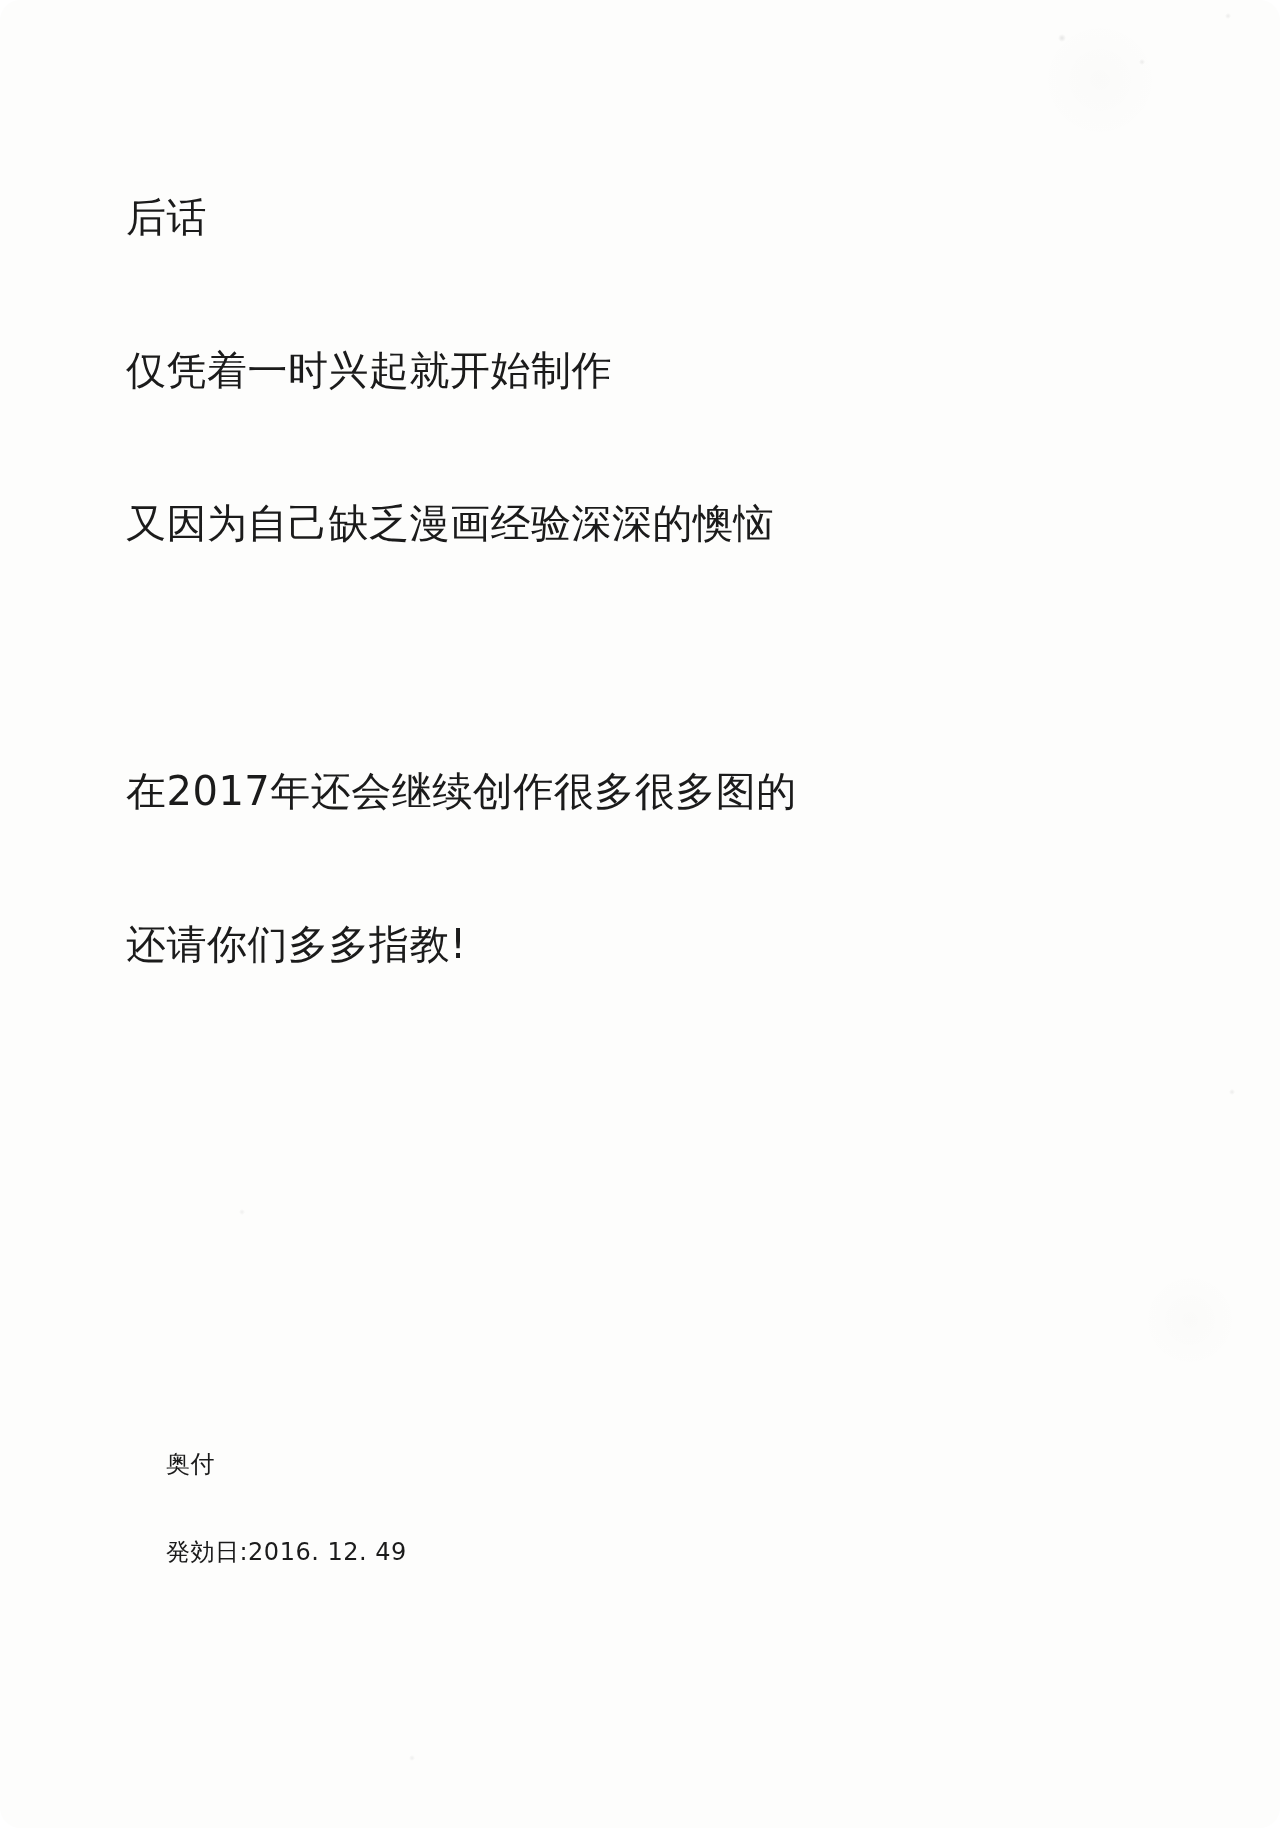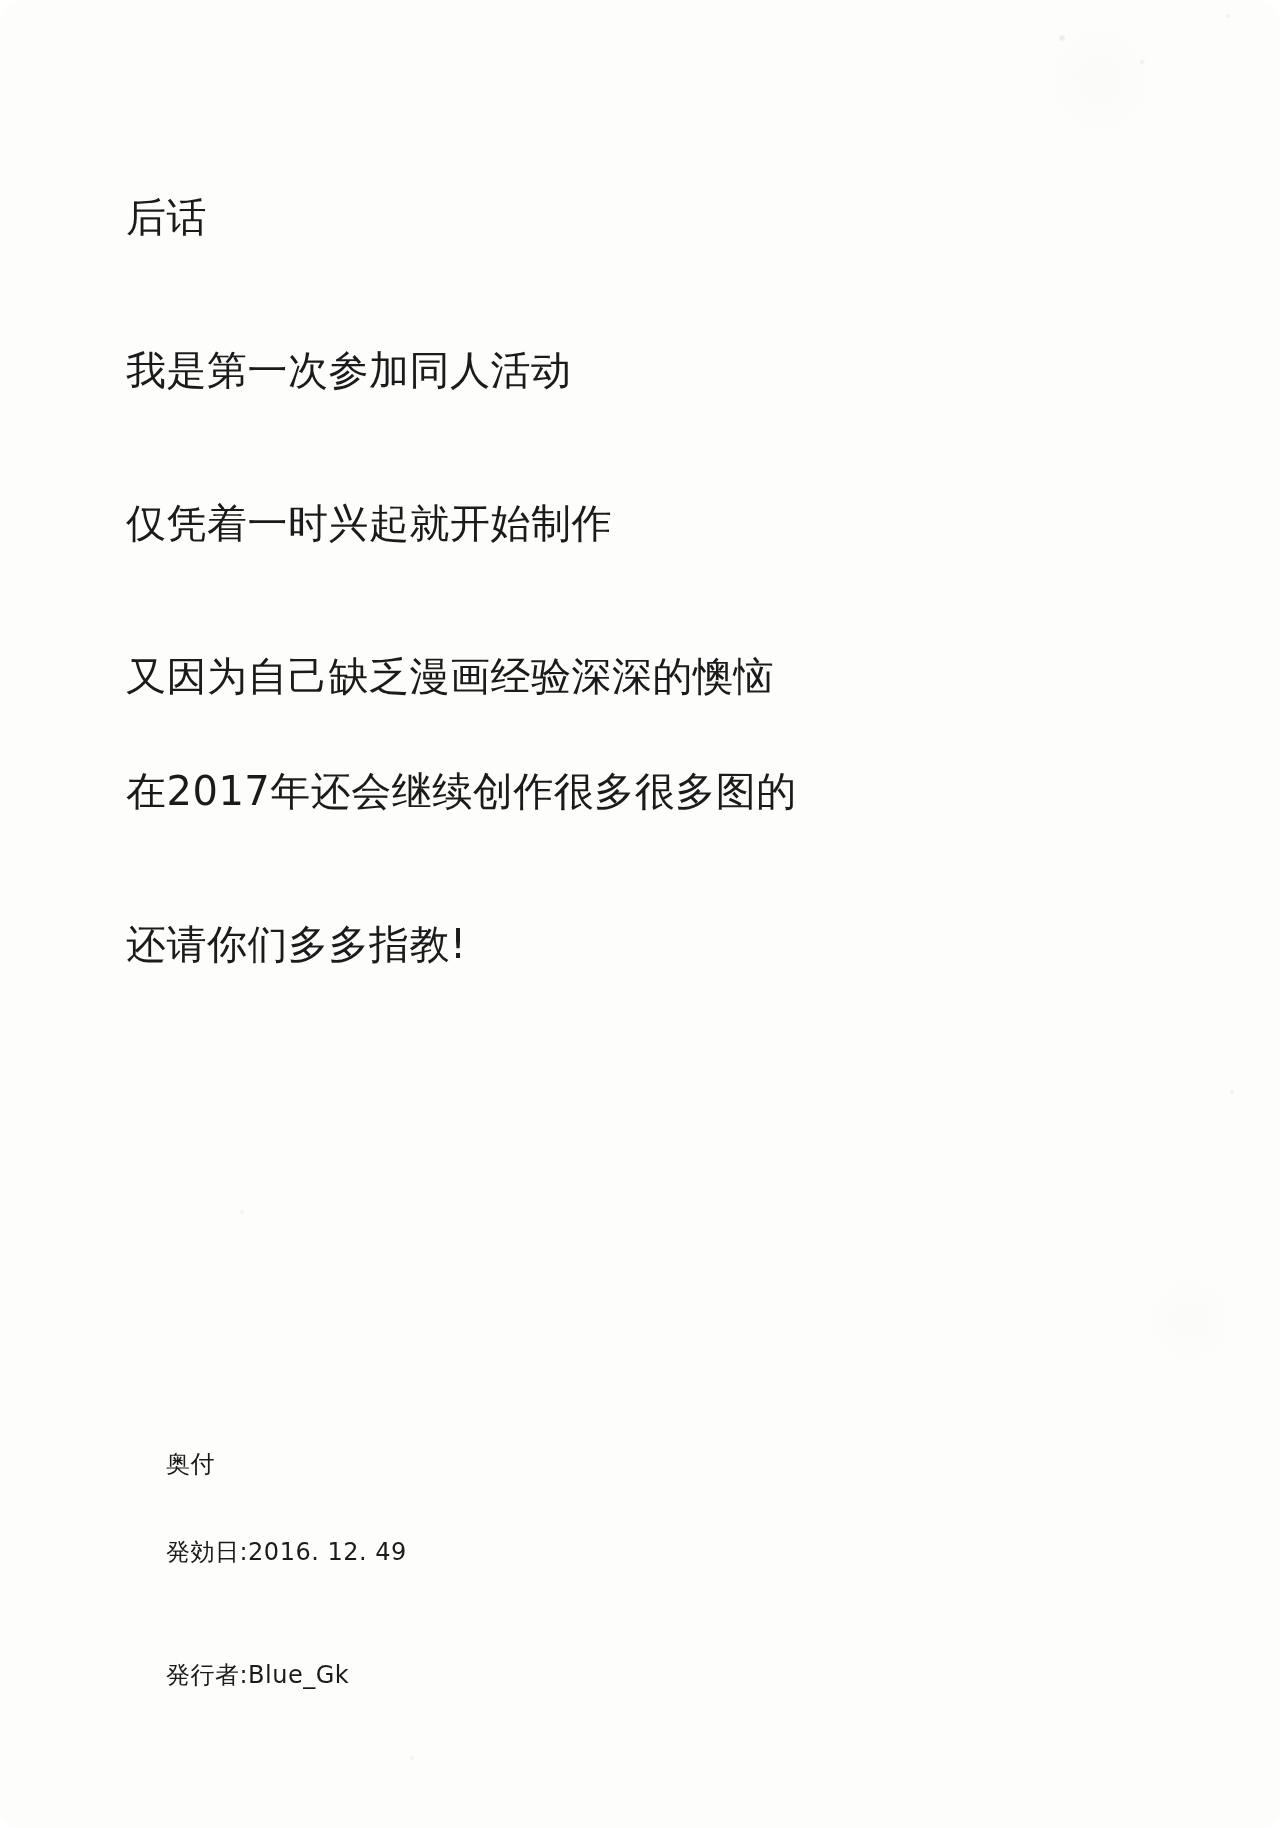--- a/index.html
+++ b/index.html
@@ -46,34 +46,32 @@
     letter-spacing: 0.5px;
   }
 </style>
 </head>
 <body>
 
 <div class="page">
 
   <div class="block main-text" style="left:126px; top:90px;">
     <p>后话</p>
-    <p>我是第一次参加同人活动</p>
     <p>仅凭着一时兴起就开始制作</p>
     <p>又因为自己缺乏漫画经验深深的懊恼</p>
   </div>
 
 
   <div class="block main-text" style="left:126px; top:664px;">
     <p>在2017年还会继续创作很多很多图的</p>
     <p>还请你们多多指教!</p>
   </div>
 
   <div class="block colophon-text" style="left:166px; top:1362px;">
     <p>奥付</p>
   </div>
 
   <div class="block colophon-text" style="left:166px; top:1450px;">
     <p>発効日:2016. 12. 49</p>
-    <p>発行者:Blue_Gk</p>
     
   </div>
 
 </div>
 
 </body></html>

